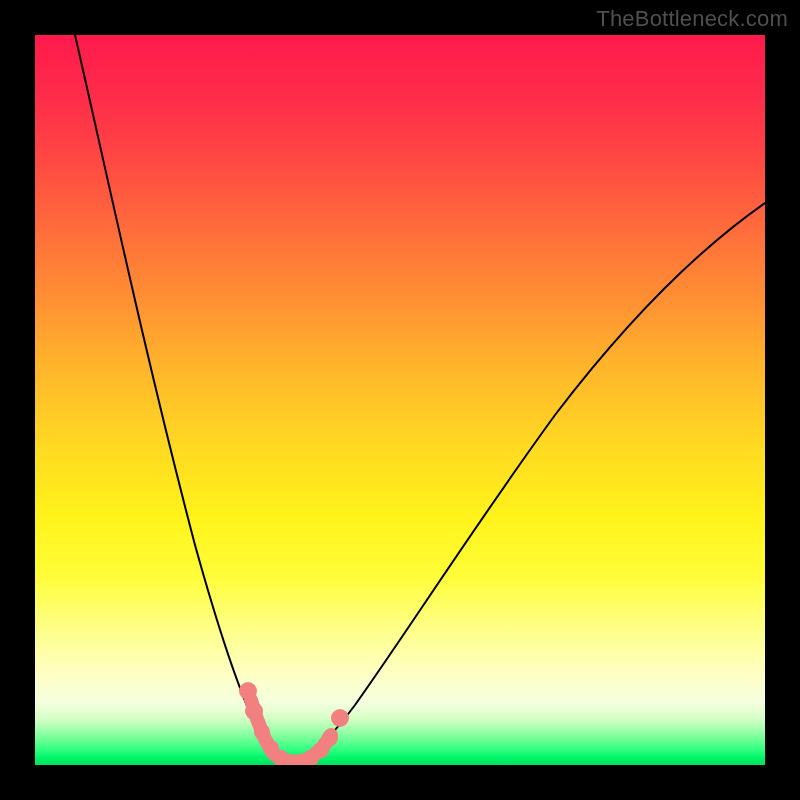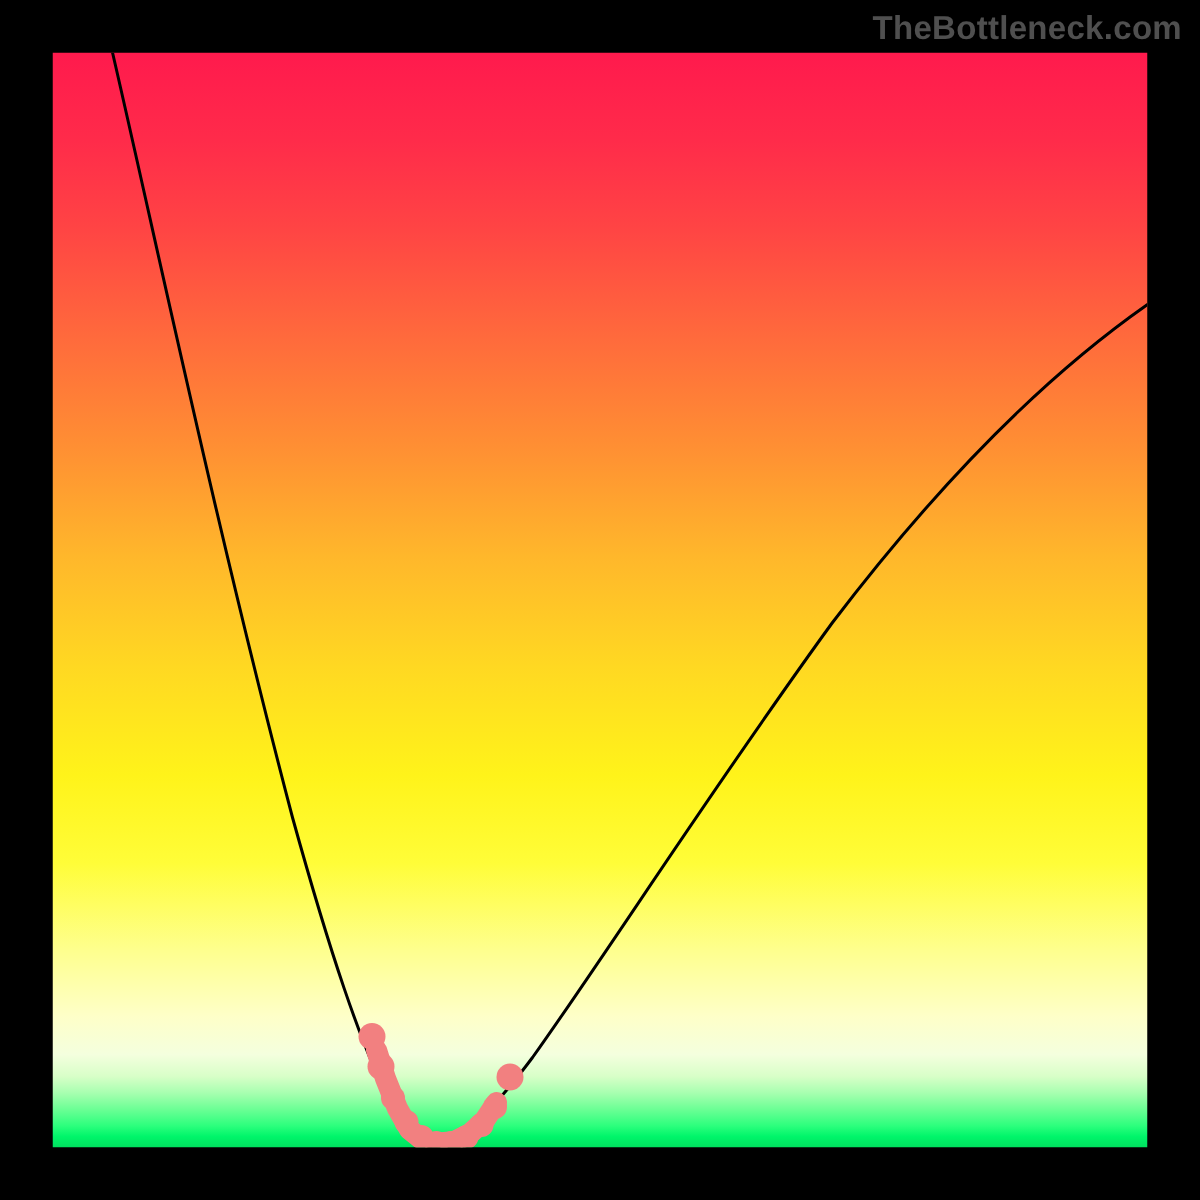--- a/index.html
+++ b/index.html
@@ -55,21 +55,20 @@
   }
   .watermark {
     position: absolute;
     top: 6px;
     right: 12px;
     font-family: Arial, Helvetica, sans-serif;
     font-size: 22px;
     color: #4f4f4f;
     letter-spacing: 0.2px;
     user-select: none;
-    font-weight: bold;
   }
   svg.curve {
     position: absolute;
     left: 0;
     top: 0;
     width: 730px;
     height: 730px;
   }
   .curve-path {
     fill: none;

